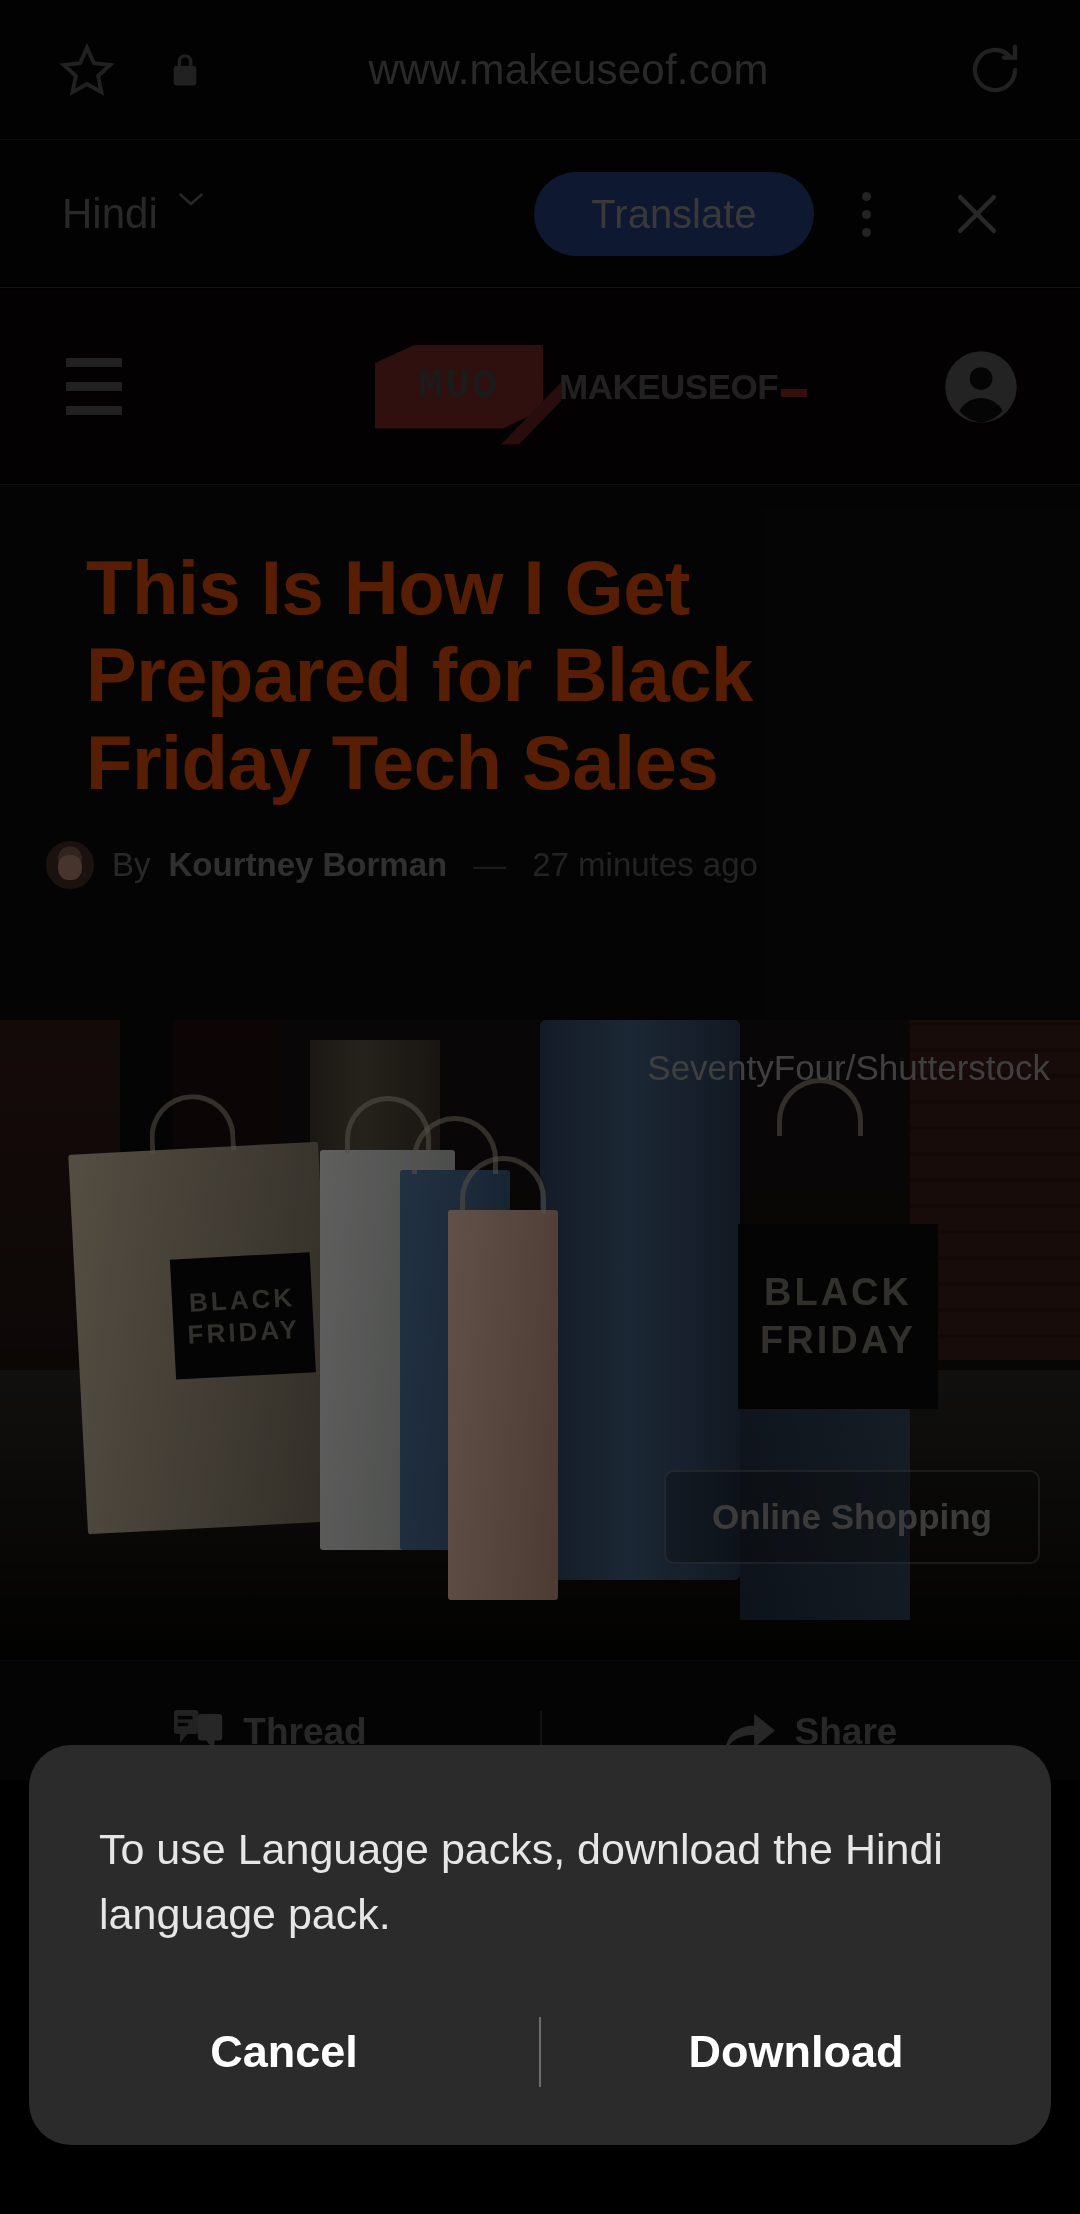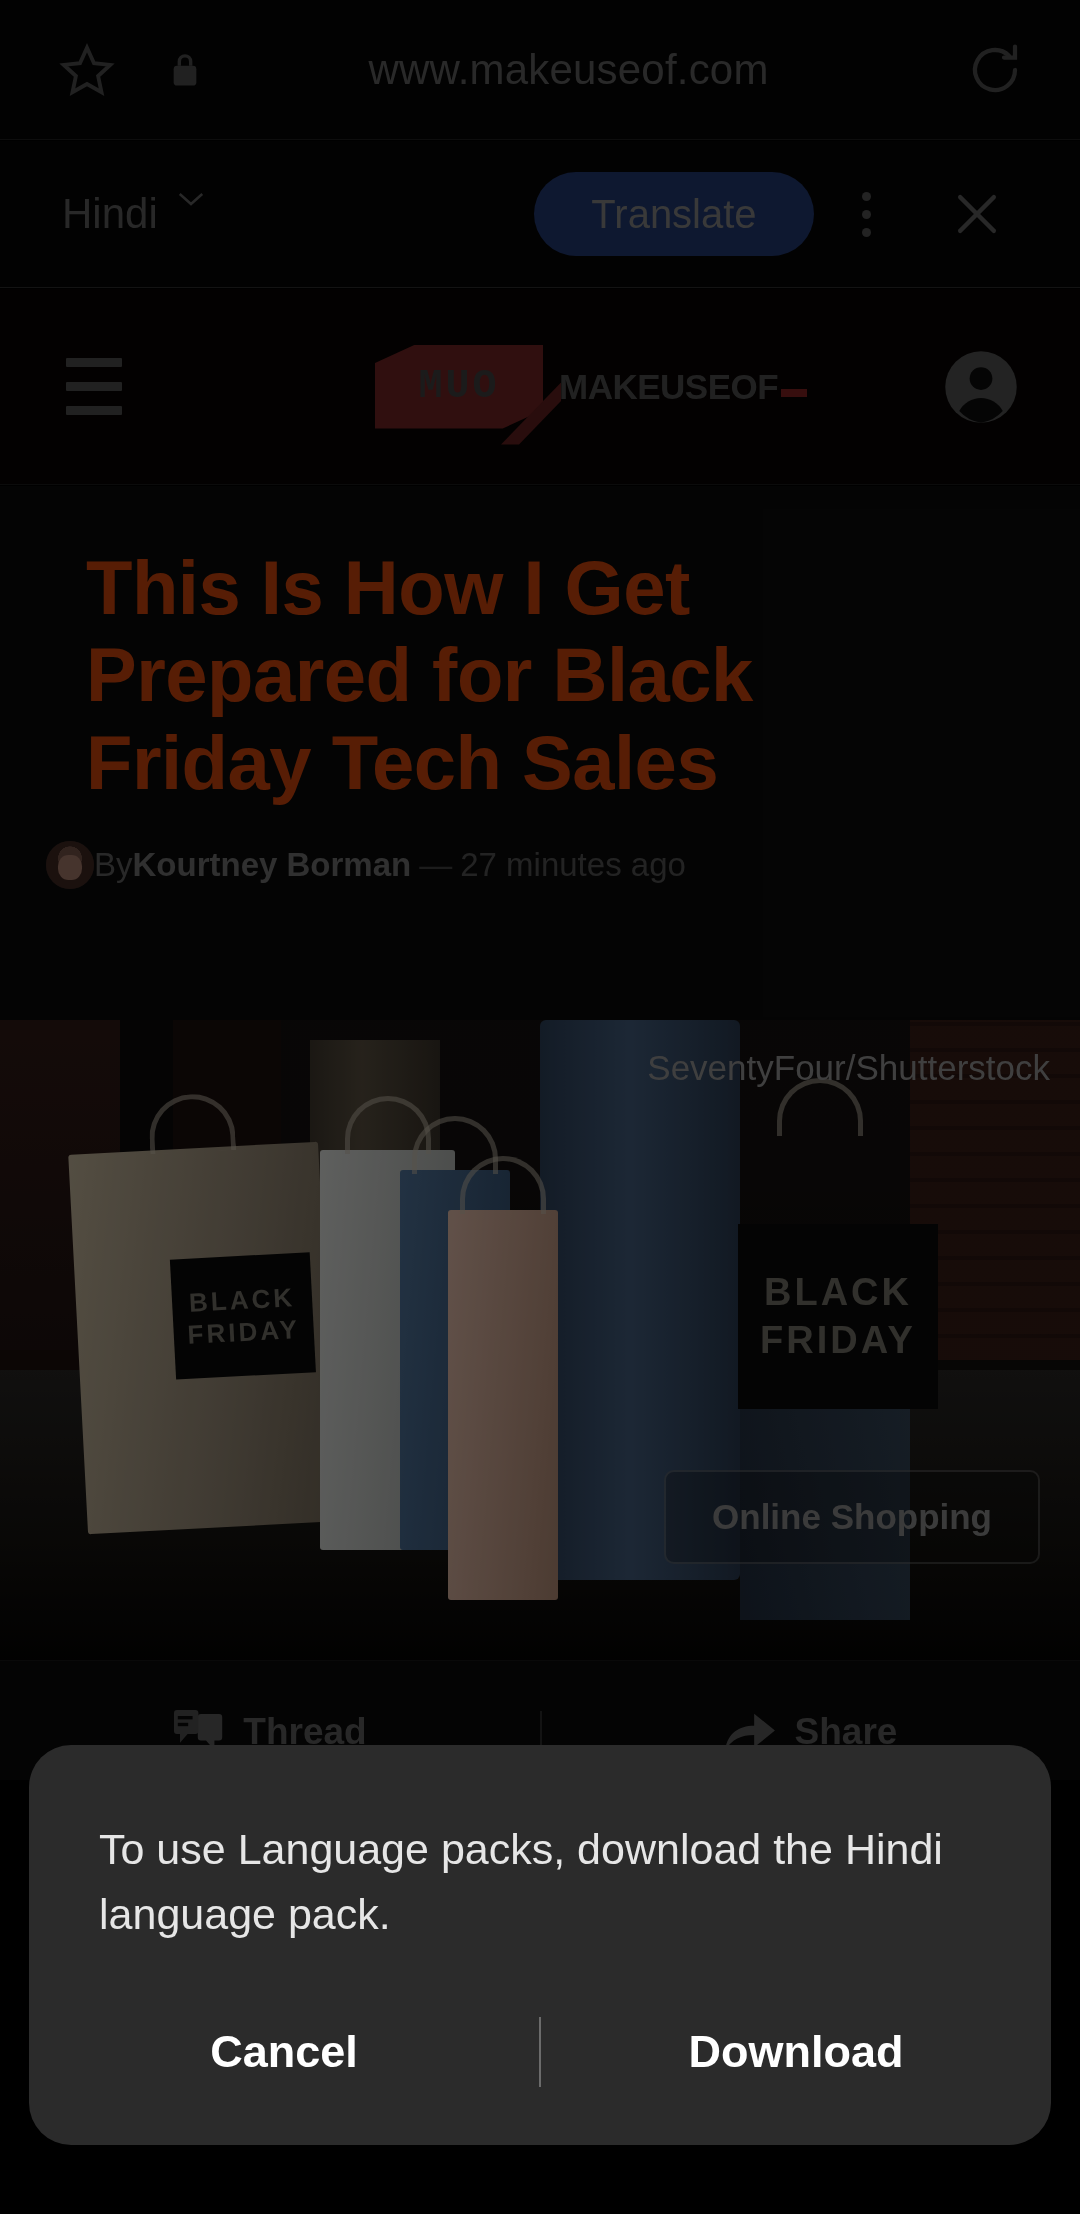--- a/index.html
+++ b/index.html
@@ -189,20 +189,21 @@
     font-weight: bold;
     line-height: 1.15;
     letter-spacing: -0.5px;
     margin-left: 40px;
   }
   .byline {
     position: absolute;
     top: 355px; left: 46px;
     display: flex;
     align-items: center;
+    gap: 18px;
     text-align: right;
   }
   .avatar {
     width: 48px; height: 48px;
     border-radius: 50%;
     overflow: hidden;
     background: #2b1d1a;
     position: relative;
     flex: none;
   }

